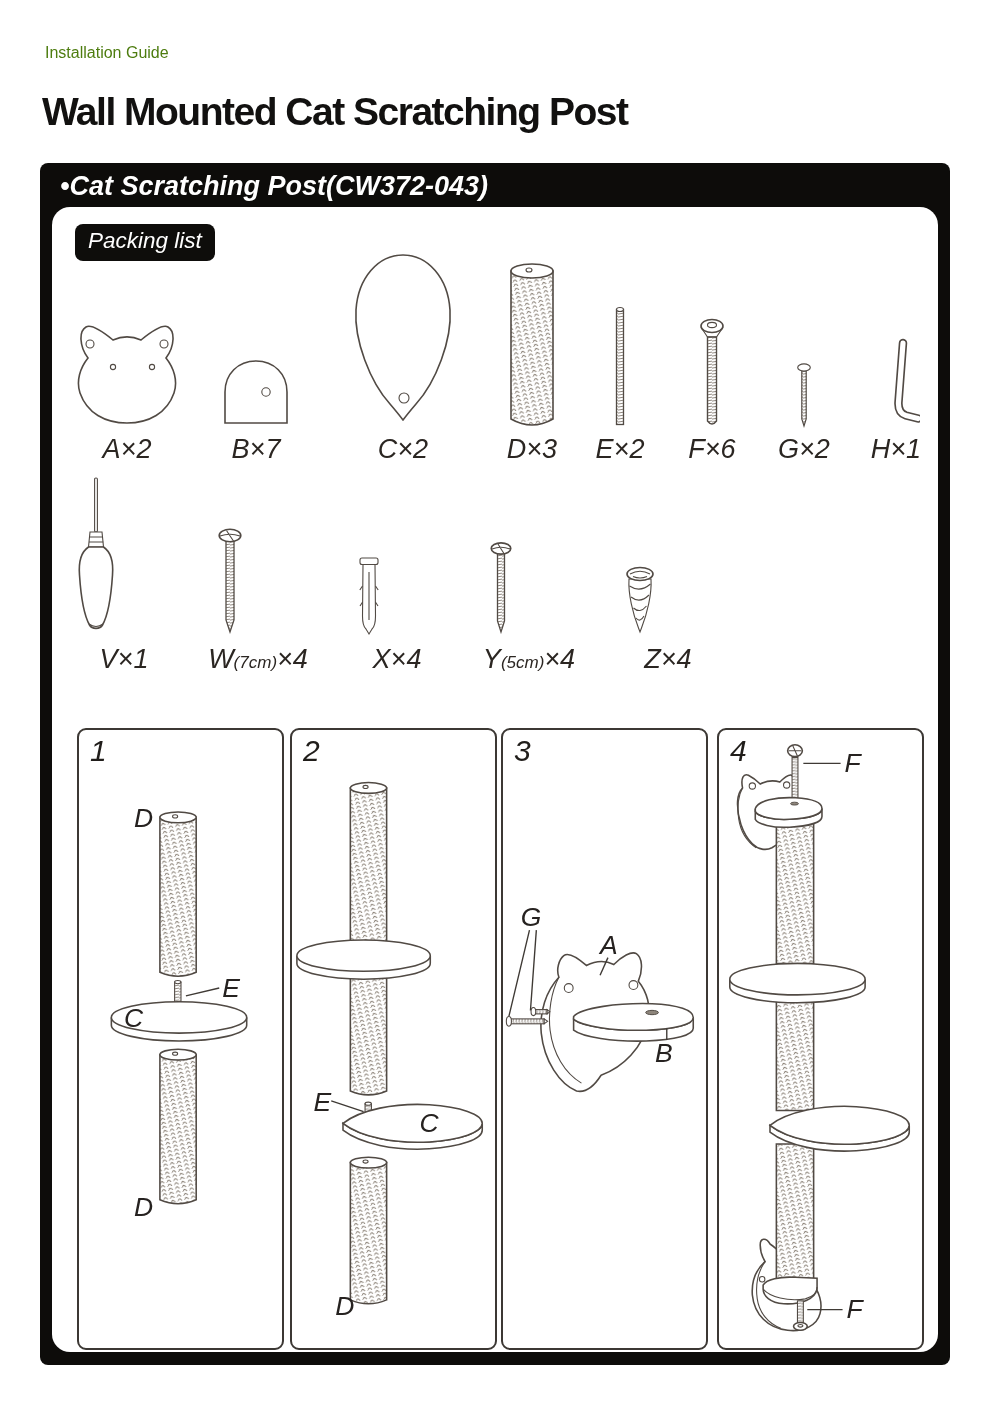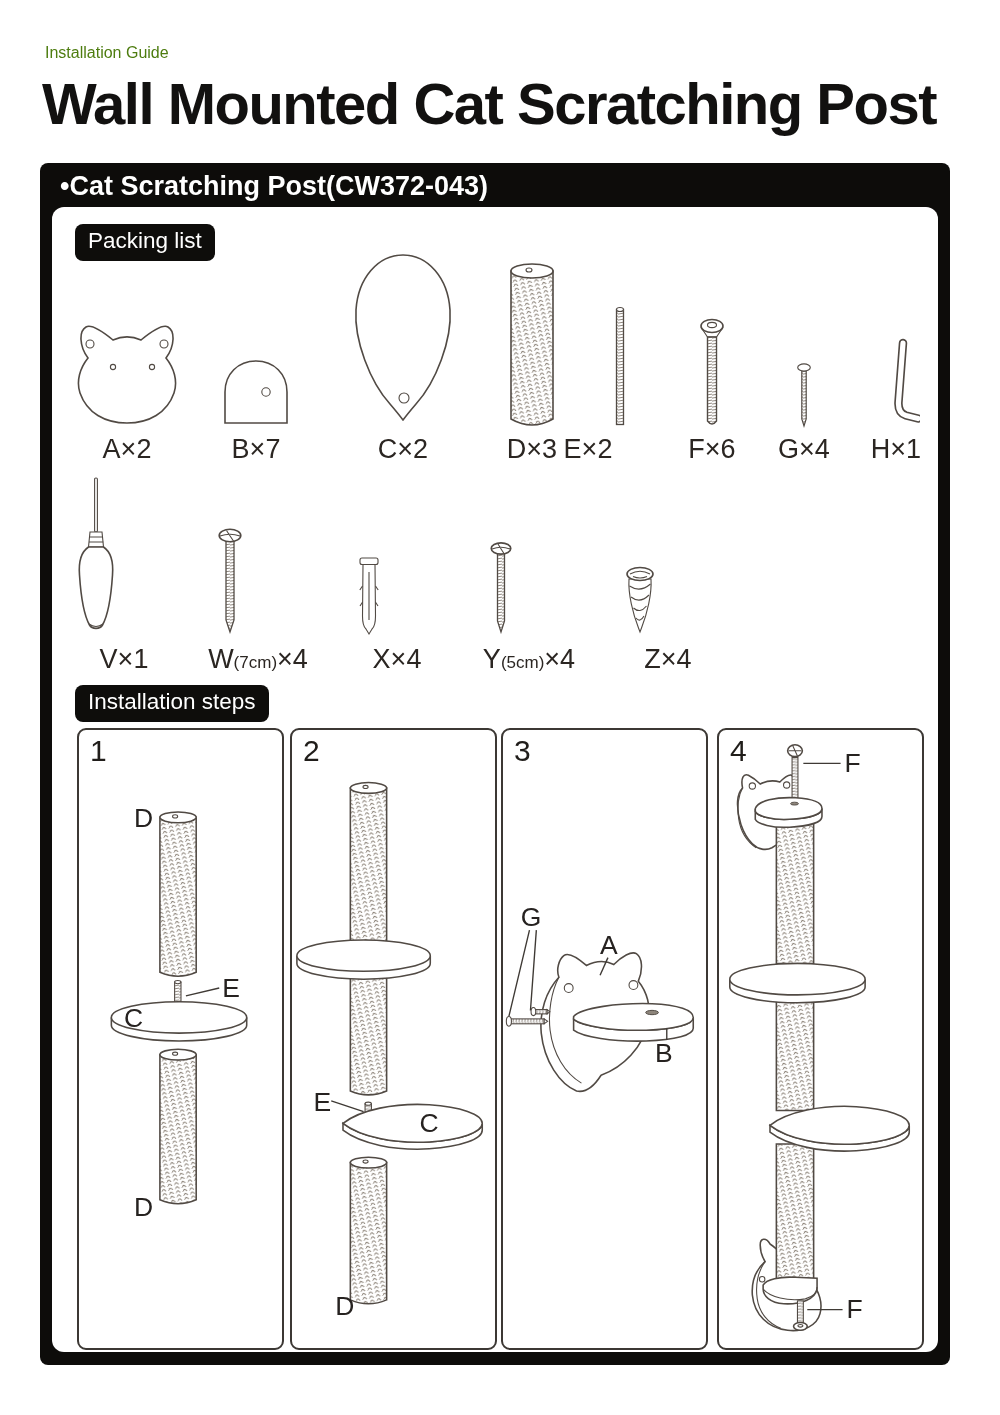--- a/index.html
+++ b/index.html
@@ -1,28 +1,28 @@
 <!DOCTYPE html>
 <html><head>
 <meta charset="utf-8">
 <style>
   html,body{margin:0;padding:0;}
   body{
     width:1000px;height:1415px;position:relative;background:#ffffff;
     font-family:"Liberation Sans", sans-serif;color:#1a1815;overflow:hidden;
   }
   .kicker{position:absolute;left:45px;top:44px;font-size:16px;color:#4d7c0f;}
-  .main-title{position:absolute;left:42px;top:70px;font-size:58px;font-weight:800;
+  .main-title{position:absolute;left:42px;top:90px;font-size:39px;font-weight:800;
     letter-spacing:-1.5px;color:#121110;white-space:nowrap;}
   .guide-box{position:absolute;left:40px;top:163px;width:910px;height:1202px;
-    background:#0d0c0a;border-radius:8px;}
+    background:#0d0c0a;border-radius:8px;font-style:italic;}
   .guide-header{position:absolute;left:20px;top:0;height:44px;line-height:46px;
     color:#fff;font-size:27px;font-weight:700;white-space:nowrap;}
   .guide-inner{position:absolute;left:12px;top:44px;width:886px;height:1145px;
-    background:#fff;border-radius:12px;}
+    background:#fff;border-radius:18px;}
   .tag{position:absolute;background:#0e0d0b;color:#fff;font-size:22.5px;
     padding:4px 13px 7px 13px;border-radius:8px;white-space:nowrap;}
   .tag-packing{left:23px;top:17px;}
   .tag-steps{left:23px;top:478px;}
   .part-icon{position:absolute;}
   .plabel{position:absolute;font-size:27px;color:#2b2622;white-space:nowrap;
     transform:translateX(-50%);text-align:right;}
   .plabel .small{font-size:17px;}
   .row1-label{top:227px;}
   .row2-label{top:437px;margin-left:28px;}
@@ -141,32 +141,31 @@
       <path class="shape thin" d="M4 13 C 3 28, 8 48, 13.5 62 L15 66 L16.5 62 C 22 48, 27 28, 26 13 Z"></path>
       <path class="ln thin" d="M4.5 20 Q15 27 25.5 18 M6 31 Q15 38 24 29 M8.5 42 Q15 48 21.5 40 M11 52 Q15 57 19 50"></path>
       <ellipse class="shape" cx="15" cy="8" rx="13" ry="6.5"></ellipse>
       <path class="ln thin" d="M5 8 Q15 2.5 25 8 M8 10.5 Q15 13.5 22 10.5"></path>
     </svg>
 
     <div class="plabel row1-label" style="left:75px">A×2</div>
     <div class="plabel row1-label" style="left:204px">B×7</div>
     <div class="plabel row1-label" style="left:351px">C×2</div>
     <div class="plabel row1-label" style="left:480px">D×3</div>
-    <div class="plabel row1-label" style="left:536px">E×2</div>
+    <div class="plabel row1-label" style="left:568px">E×2</div>
     <div class="plabel row1-label" style="left:660px">F×6</div>
-    <div class="plabel row1-label" style="left:752px">G×4</div>
+    <div class="plabel row1-label" style="left:752px">G×2</div>
     <div class="plabel row1-label" style="left:844px">H×1</div>
 
     <div class="plabel row2-label" style="left:44px"><span>V</span><span class="small"></span><span>×1</span></div>
     <div class="plabel row2-label" style="left:178px"><span>W</span><span class="small">(7cm)</span><span>×4</span></div>
     <div class="plabel row2-label" style="left:317px"><span>X</span><span class="small"></span><span>×4</span></div>
     <div class="plabel row2-label" style="left:449px"><span>Y</span><span class="small">(5cm)</span><span>×4</span></div>
     <div class="plabel row2-label" style="left:588px"><span>Z</span><span class="small"></span><span>×4</span></div>
 
-    <div class="tag tag-steps">Installation steps</div>
 
     <div class="panel" style="left:25px">
       <div class="panel-num">1</div>
       <svg class="step-svg" viewBox="0 0 207 622">
         <g>
           <path d="M82.5 85 L82.5 243 Q101 251 119.5 243 L119.5 85 Z" fill="url(#rope)" stroke="#514a44" stroke-width="1.6"></path>
           <ellipse class="shape" cx="101" cy="85" rx="18.5" ry="5.5"></ellipse>
           <ellipse class="shape thin" cx="98" cy="84" rx="2.6" ry="1.6"></ellipse>
         </g>
         <g>

